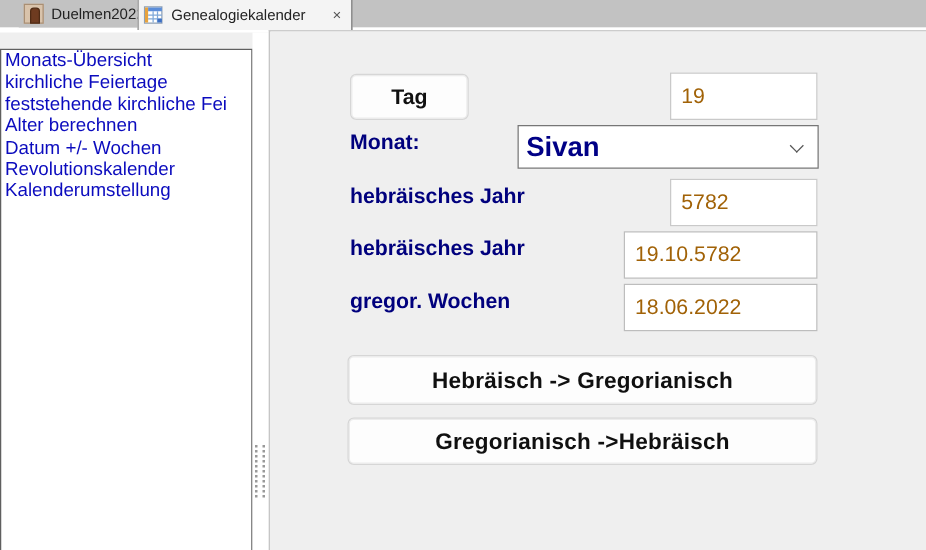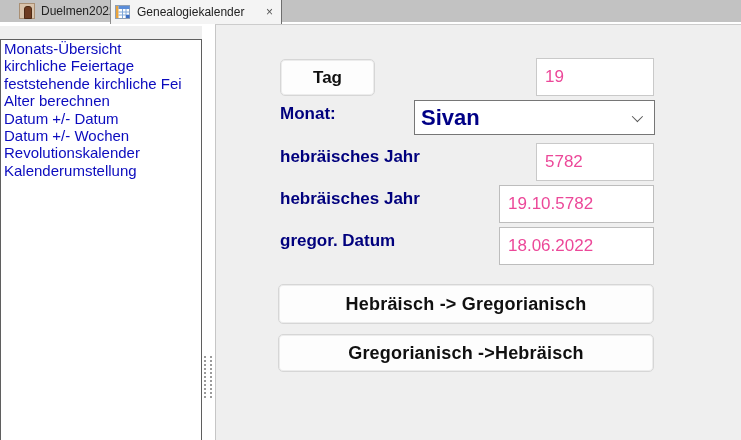--- a/index.html
+++ b/index.html
@@ -79,21 +79,21 @@
   }
   .main .abs { position:absolute; }
 
   .lbl {
     font-size:17px; font-weight:bold; color:#00007d; white-space:nowrap;
   }
 
   .txt {
     background:#ffffff; border:1px solid #c9c9c9;
     font-family:"Liberation Sans", sans-serif;
-    font-size:17px; color:#ec4899;
+    font-size:17px; color:#a16207;
     padding:3px 8px; outline:none;
   }
   .txt.date { border-color:#bdbdbd; }
 
   .btn {
     background:#fdfdfd; border:1px solid #d6d6d6; border-radius:5px;
     font-family:"Liberation Sans", sans-serif;
     font-weight:bold; color:#101010; cursor:pointer;
     box-shadow:0 0 0 1px #ececec inset;
   }
@@ -140,21 +140,20 @@
   </span>
   <span>Genealogiekalender</span>
   <span class="close">×</span>
 </div>
 
 <div class="sidebar">
   <div class="side-item">Monats-Übersicht</div>
   <div class="side-item">kirchliche Feiertage</div>
   <div class="side-item">feststehende kirchliche Fei</div>
   <div class="side-item">Alter berechnen</div>
-  <div class="side-item">Datum +/- Datum</div>
   <div class="side-item">Datum +/- Wochen</div>
   <div class="side-item">Revolutionskalender</div>
   <div class="side-item">Kalenderumstellung</div>
 </div>
 
 <div class="splitter">
   <div class="grip"></div>
 </div>
 
 <div class="main">
@@ -171,21 +170,21 @@
   </div>
 
   <div class="lbl abs" style="left:64px; top:122px;">hebräisches Jahr</div>
 
   <input class="txt abs" style="left: 320px; top: 118px; width: 118px; height: 38px;" value="5782">
 
   <div class="lbl abs" style="left:64px; top:164px;">hebräisches Jahr</div>
 
   <input class="txt date abs" style="left: 283px; top: 160px; width: 155px; height: 38px;" value="19.10.5782">
 
-  <div class="lbl abs" style="left:64px; top:206px;">gregor. Datum</div>
+  <div class="lbl abs" style="left:64px; top:206px;">gregor. Wochen</div>
 
   <input class="txt date abs" style="left: 283px; top: 202px; width: 155px; height: 38px;" value="18.06.2022">
 
   <button class="btn big abs" style="left:62px; top:259px; width:376px; height:40px;">Hebräisch -&gt; Gregorianisch</button>
 
   <button class="btn big abs" style="left:62px; top:309px; width:376px; height:38px;">Gregorianisch -&gt;Hebräisch</button>
 
 </div>
 
 </body></html>

